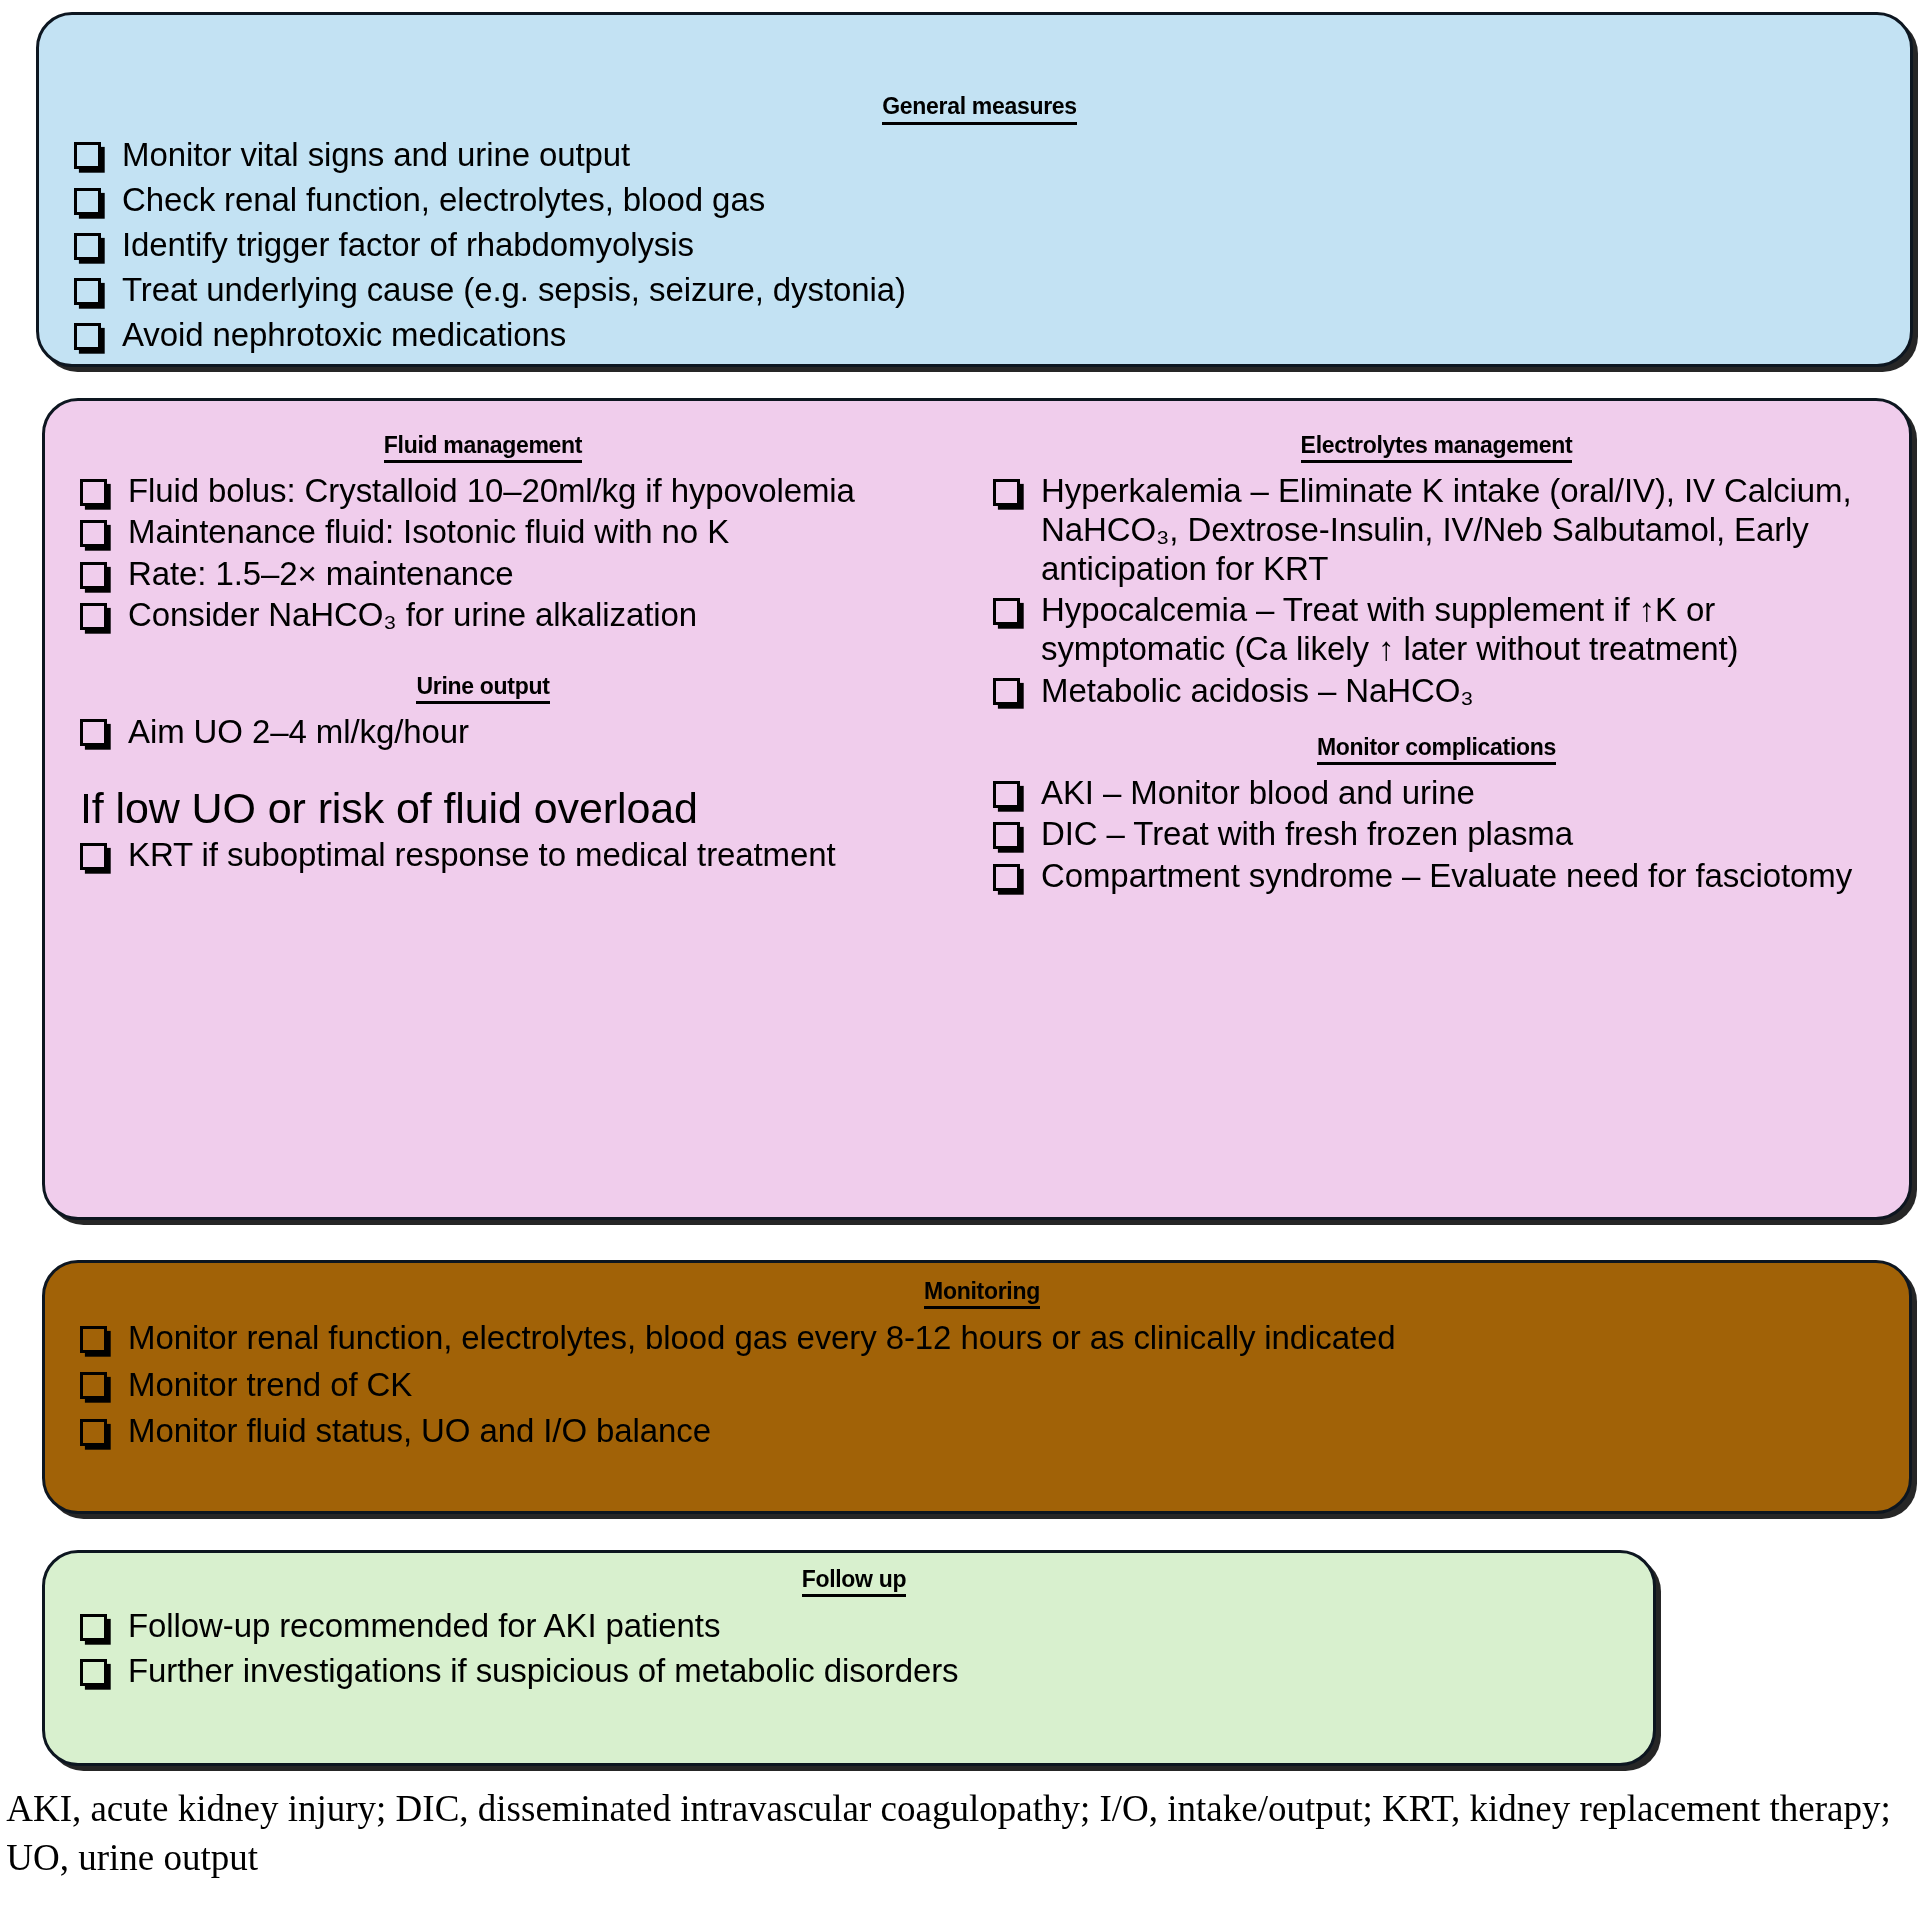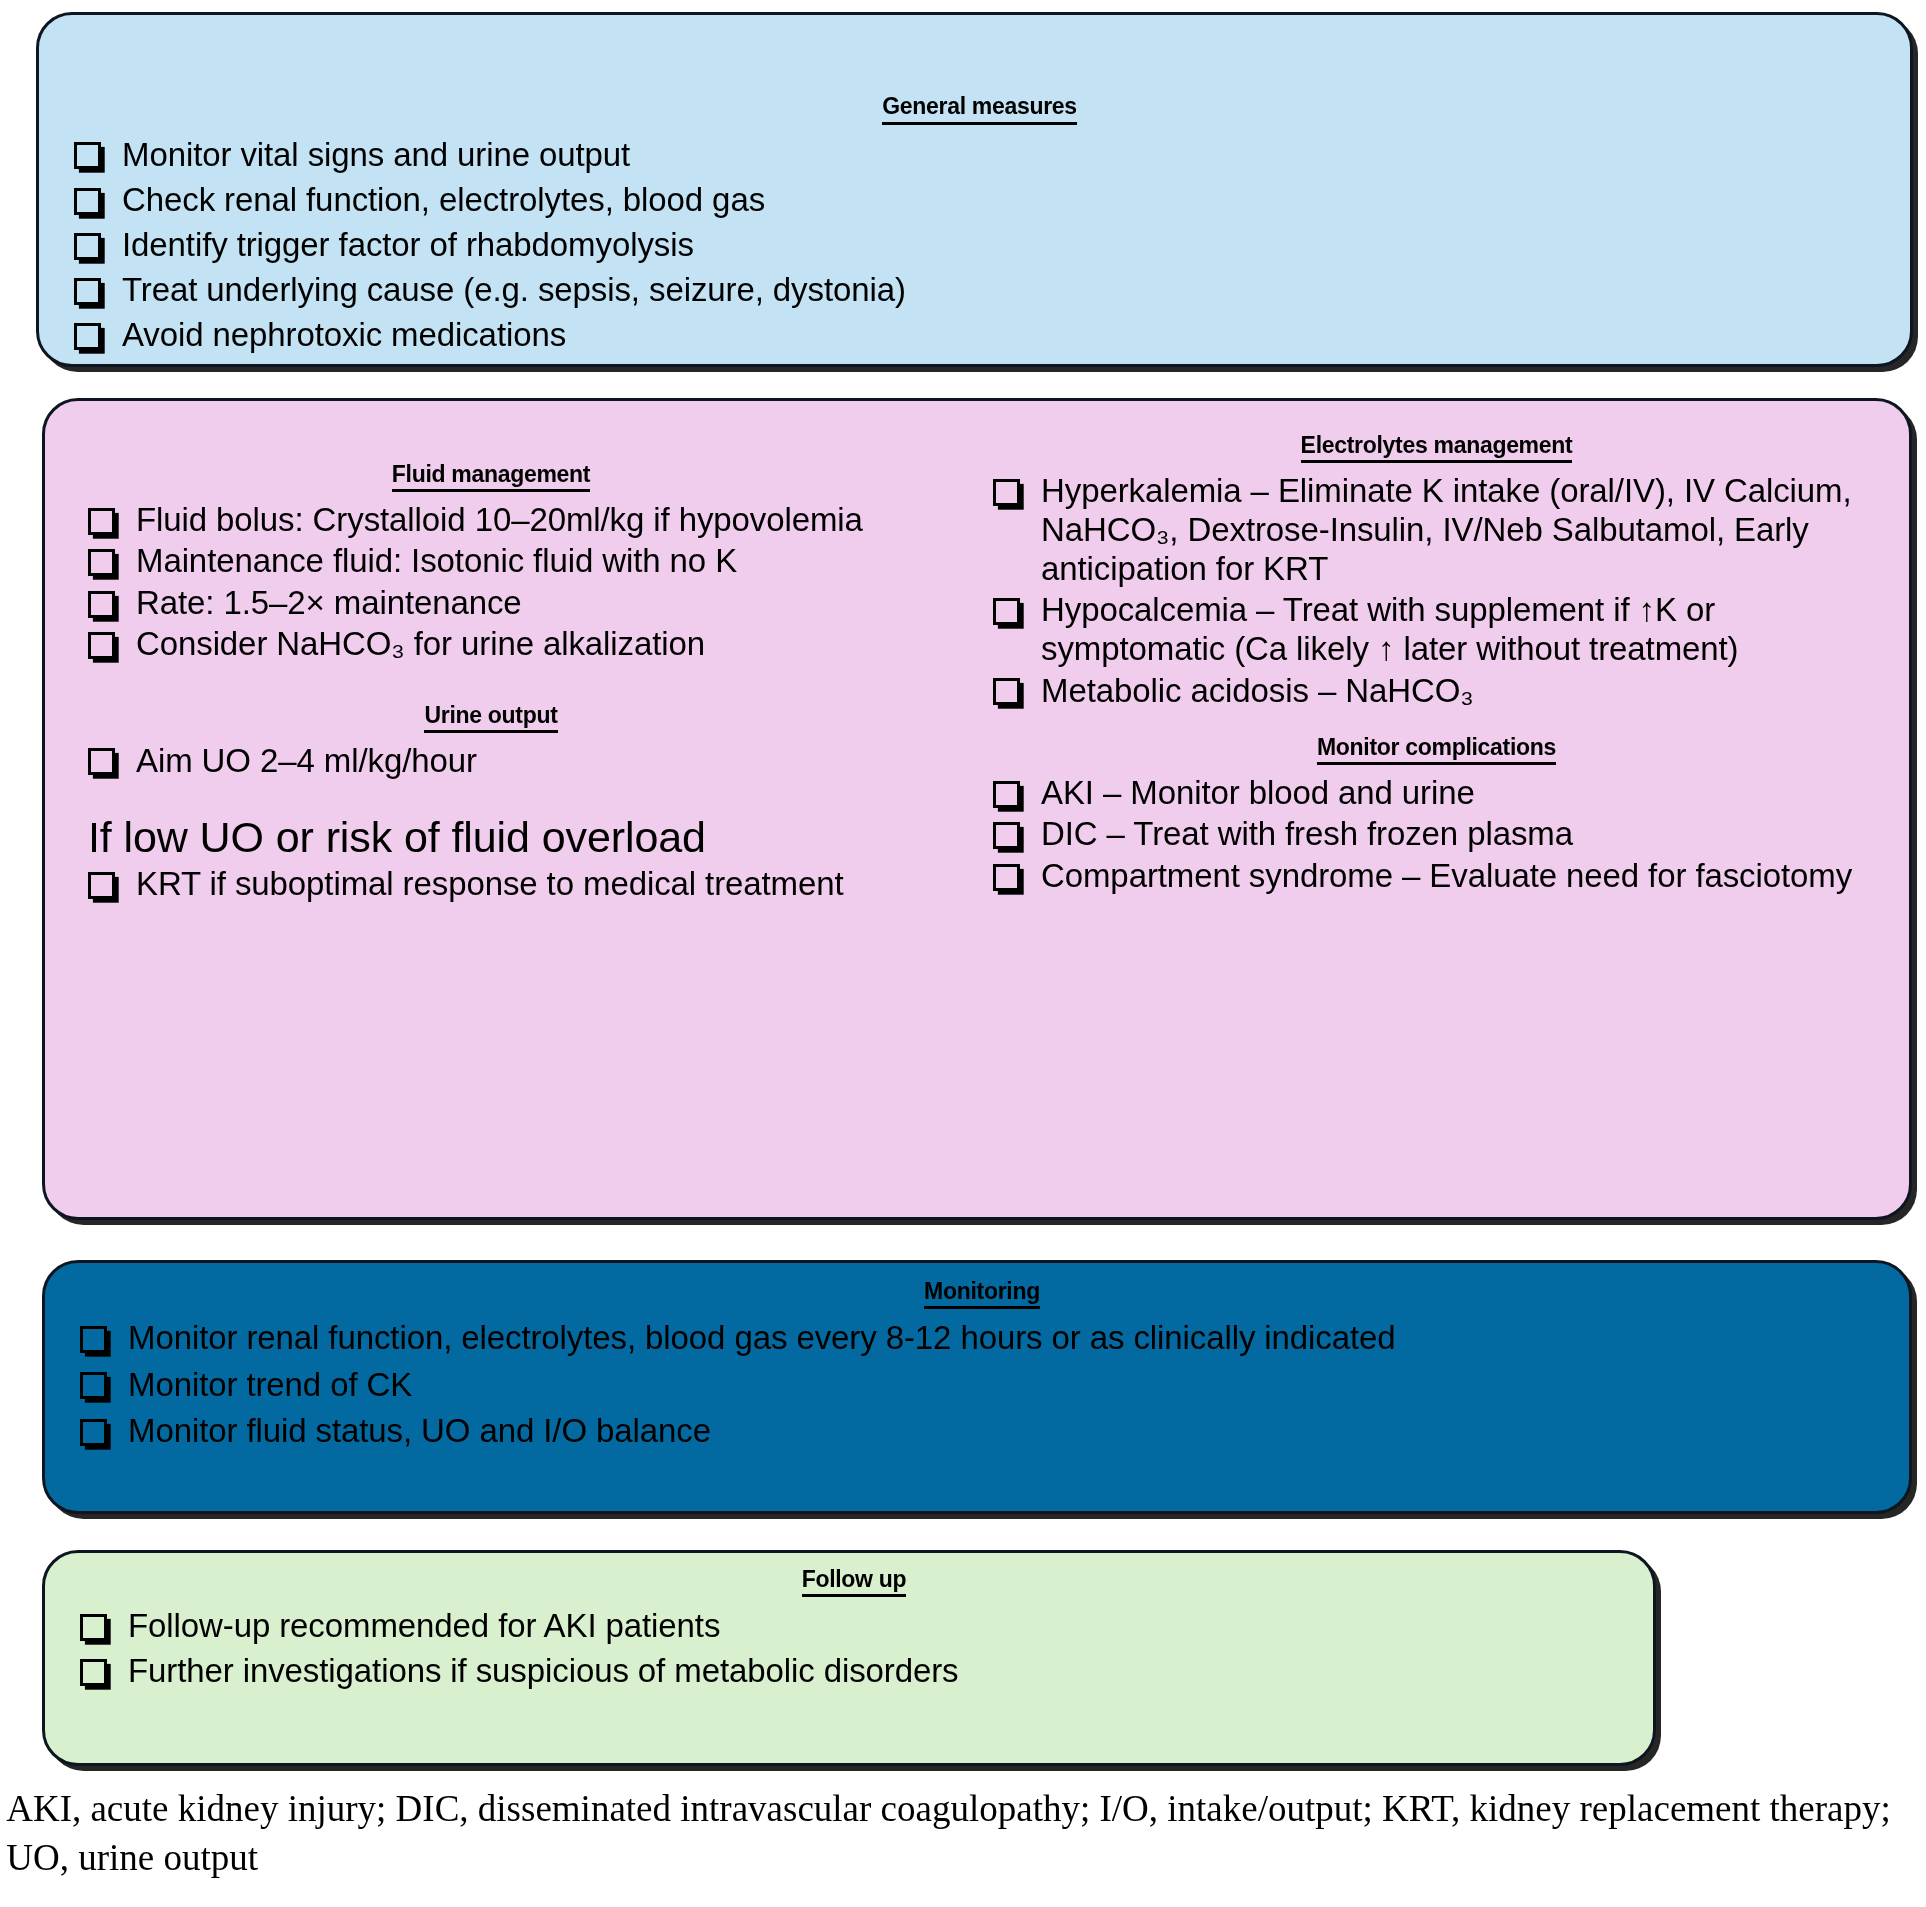--- a/index.html
+++ b/index.html
@@ -24,21 +24,21 @@
   
   .panel {
     position: absolute;
     box-sizing: border-box;
     border: 3.1px solid #0d1620;
     border-radius: 36px;
     box-shadow: 5.6px 5.6px 0 -0.6px rgba(0,0,0,0.85);
   }
   .panel-general    { left: 36px;  top: 12.4px;   width: 1877px; height: 355px;  background: #c3e2f3; }
   .panel-treatment  { left: 42px;  top: 398px;  width: 1870px; height: 822px; background: #f0cdec; }
-  .panel-monitoring { left: 42px;  top: 1260px; width: 1870px; height: 254px;  background: #0369a1; }
+  .panel-monitoring { left: 42px;  top: 1260px; width: 1870px; height: 254px;  background: #a16207; }
   .panel-followup   { left: 42px;  top: 1550px; width: 1614px; height: 216px;  background: #d8f0ce; }
 
   
   .heading {
     text-align: center;
     font-weight: bold;
     font-size: 23px;
     line-height: 1.05;
     color: #000;
     letter-spacing: -0.3px;
@@ -94,24 +94,23 @@
   }
   .general-body .crow { margin-bottom: 6.2px; }
 
   
   .treat-cols {
     position: absolute;
     inset: 0;
   }
   .col-left {
     position: absolute;
-    left: 43px;
+    left: 35px;
     top: 32px;
     width: 806px;
-    margin-top: 29px;
   }
   .col-right {
     position: absolute;
     left: 948px;
     top: 32px;
     width: 887px;
   }
   .sub-block { margin-bottom: 0; }
   .sub-block .heading { margin-bottom: 8.7px; }
   .gap-lg { height: 36px; }

